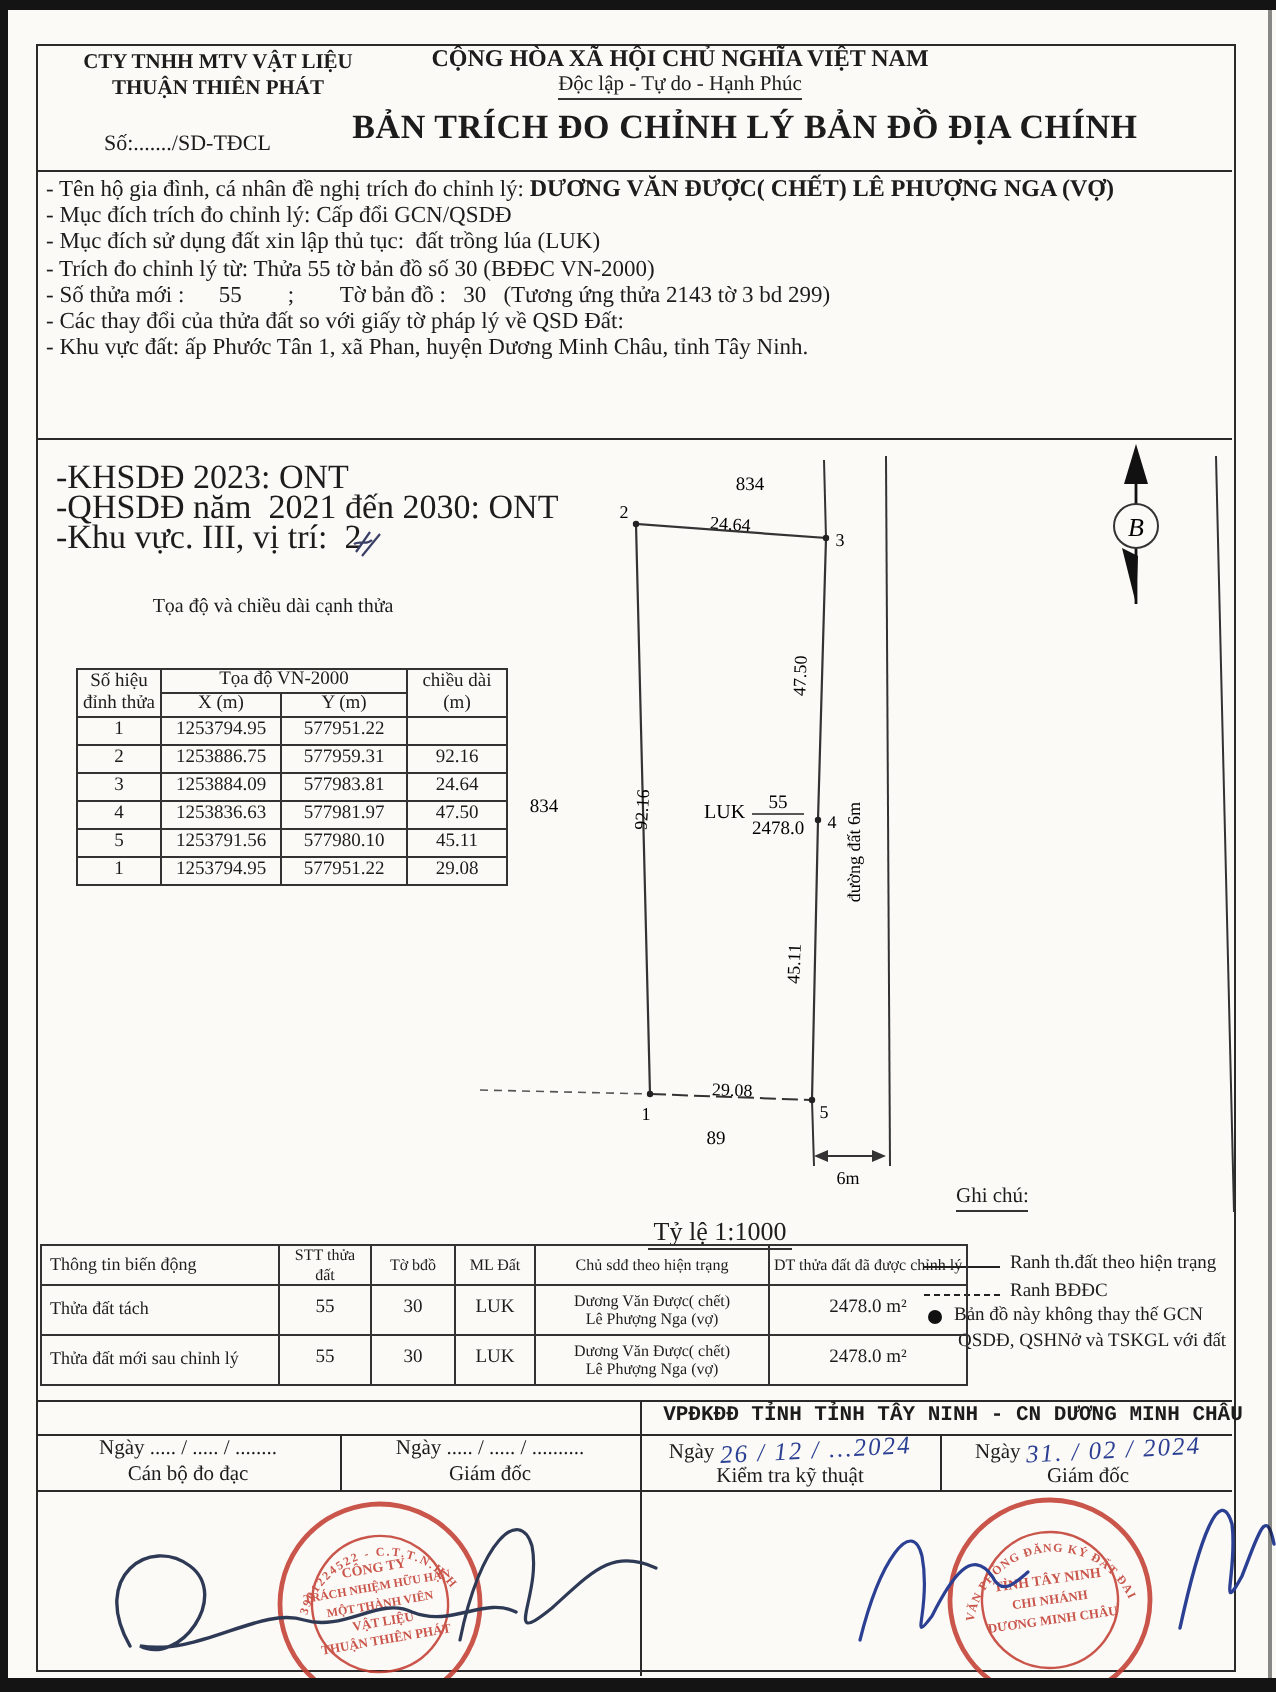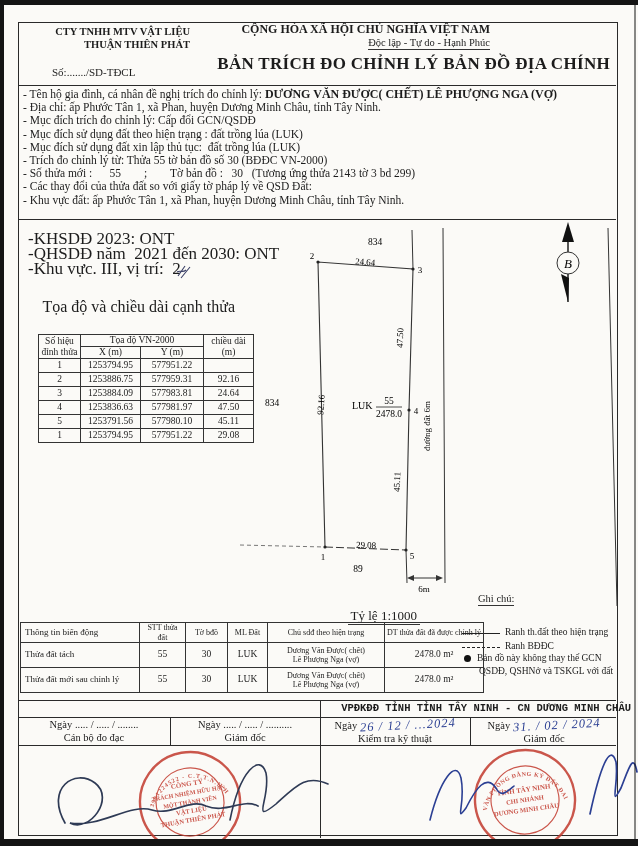--- a/index.html
+++ b/index.html
@@ -2,21 +2,21 @@
 <html><head>
 <meta charset="utf-8">
 <style>
   html,body{margin:0;padding:0;background:#9a9a9a;}
   .page{position:relative;width:638px;height:846px;background:#fbfaf7;overflow:hidden;
         font-family:"Liberation Serif","DejaVu Serif",serif;color:#1c1c1c;}
   .abs{position:absolute;}
   .hline{position:absolute;height:0;border-top:1.3px solid #2a2a2a;}
   .vline{position:absolute;width:0;border-left:1.3px solid #2a2a2a;}
   .doc-box{position:absolute;left:18px;top:22px;width:598px;height:812px;border:1.6px solid #2a2a2a;}
-  .center{text-align:right;}
+  .center{text-align:center;}
   .bold{font-weight:bold;}
   .info-line{white-space:pre;font-size:11.5px;line-height:13.2px;}
   .plan-line{font-size:17px;line-height:15px;white-space:pre;}
   table{border-collapse:collapse;margin-top:22px;}
   .coord-table{position:absolute;left:38px;top:312px;}
   .coord-table td,.coord-table th{border:1px solid #333;font-weight:normal;
       font-size:9.5px;padding:0 2px;text-align:center;line-height:11px;}
   .coord-table .datarow td{height:13px;}
   .change-table{position:absolute;left:20px;top:600px;}
   .change-table td,.change-table th{border:1px solid #333;font-weight:normal;font-size:8px;
@@ -52,41 +52,39 @@
   <div class="abs center bold" style="left:190px;top:22px;width:300px;font-size:12px;">CỘNG HÒA XÃ HỘI CHỦ NGHĨA VIỆT NAM</div>
   <div class="abs center" style="left:190px;top:37px;width:300px;font-size:10.5px;">
     <span style="border-bottom:1px solid #333;padding-bottom:1px;">Độc lập - Tự do - Hạnh Phúc</span>
   </div>
   <div class="abs center bold" style="left:135px;top:54px;width:475px;font-size:17px;letter-spacing:.3px;">BẢN TRÍCH ĐO CHỈNH LÝ BẢN ĐỒ ĐỊA CHÍNH</div>
 
   <div class="hline" style="left:18px;top:85px;width:598px;"></div>
 
   <div class="abs" style="left:23px;top:88px;width:590px;">
     <div class="info-line"><span>- Tên hộ gia đình, cá nhân đề nghị trích đo chỉnh lý: </span><span class="bold" style="font-size:12px;">DƯƠNG VĂN ĐƯỢC( CHẾT) LÊ PHƯỢNG NGA (VỢ)</span></div>
-    <div class="info-line">- Địa chỉ: ấp Phước Tân 1, xã Phan, huyện Dương Minh Châu, tỉnh Tây Ninh.</div>
     <div class="info-line">- Mục đích trích đo chỉnh lý: Cấp đổi GCN/QSDĐ</div>
-    <div class="info-line">- Mục đích sử dụng đất theo hiện trạng : đất trồng lúa (LUK)</div>
     <div class="info-line">- Mục đích sử dụng đất xin lập thủ tục:  đất trồng lúa (LUK)</div>
     <div class="info-line">- Trích đo chỉnh lý từ: Thửa 55 tờ bản đồ số 30 (BĐĐC VN-2000)</div>
     <div class="info-line">- Số thửa mới :      55        ;        Tờ bản đồ :   30   (Tương ứng thửa 2143 tờ 3 bd 299)</div>
     <div class="info-line">- Các thay đổi của thửa đất so với giấy tờ pháp lý về QSD Đất:</div>
     <div class="info-line">- Khu vực đất: ấp Phước Tân 1, xã Phan, huyện Dương Minh Châu, tỉnh Tây Ninh.</div>
   </div>
   <div class="hline" style="left:18px;top:219px;width:598px;"></div>
 
   <div class="abs" style="left:28px;top:231px;">
     <div class="plan-line">-KHSDĐ 2023: ONT</div>
     <div class="plan-line">-QHSDĐ năm  2021 đến 2030: ONT</div>
     <div class="plan-line">-Khu vực. III, vị trí:  2</div>
   </div>
   <svg class="abs" style="left:176px;top:263px;" width="18" height="16" viewBox="0 0 18 16">
     <path d="M2,13 L9,3 M5,15 L14,4 M1,9 C4,7 7,10 10,7" stroke="#3a3f66" stroke-width="1.1" fill="none"></path>
   </svg>
 
-  <div class="abs center" style="left:38px;top:298px;width:197px;font-size:16px;">Tọa độ và chiều dài cạnh thửa</div>
+  <div class="abs center" style="left:38px;top:298px;width:197px;font-size:10px;">Tọa độ và chiều dài cạnh thửa</div>
   <table class="coord-table">
     <tbody>
         <tr>
       <th rowspan="2" style="width:37px;">Số hiệu đỉnh thửa</th>
       <th colspan="2" style="width:113px;text-align:center;">Tọa độ VN-2000</th>
       <th rowspan="2" style="width:45px;">chiều dài (m)</th>
     </tr>
     <tr>
       <th style="width:55px;">X (m)</th>
       <th style="width:58px;">Y (m)</th>

